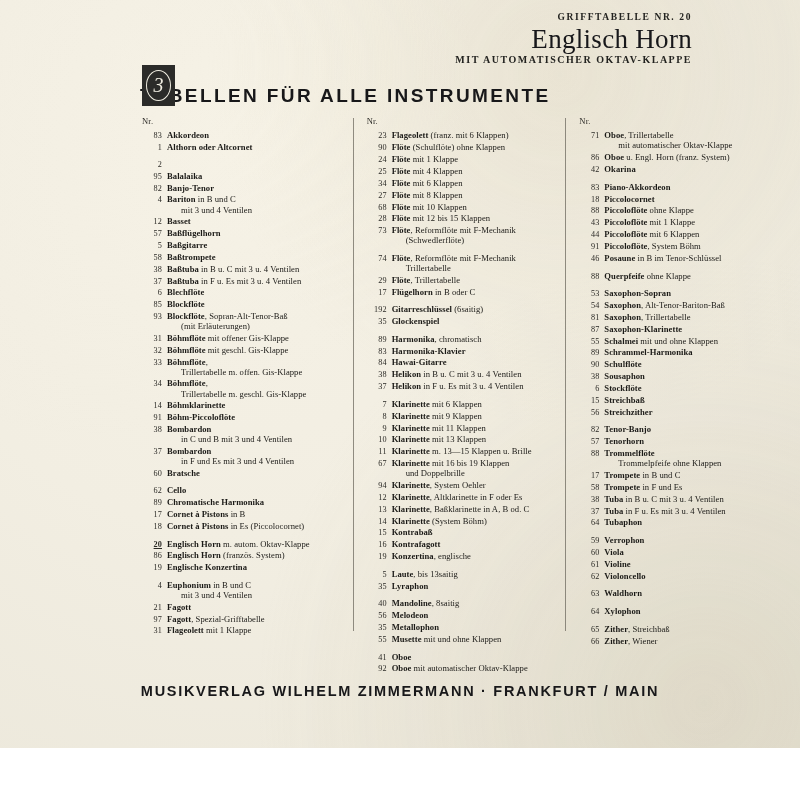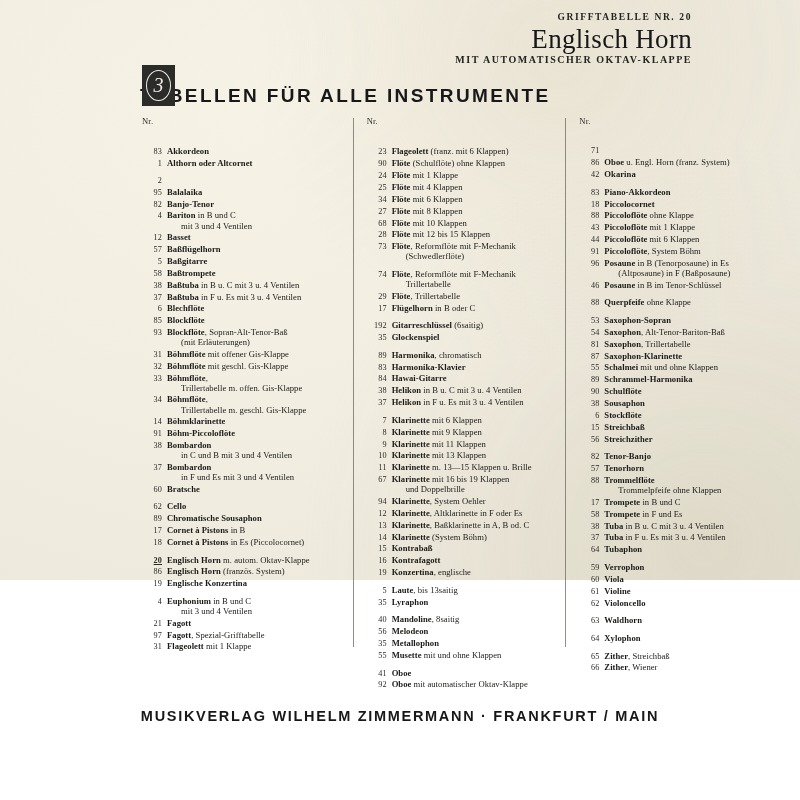--- a/index.html
+++ b/index.html
@@ -9,21 +9,21 @@
   }
   body {
     width: 800px;
     height: 800px;
     overflow: hidden;
     font-family: "Liberation Serif", "DejaVu Serif", serif;
   }
   #page {
     position: relative;
     width: 800px;
-    height: 580px;
+    height: 748px;
     background:
       radial-gradient(ellipse at 30% 20%, #f6f2e6 0%, #f2eee2 45%, #eae6d9 100%);
     box-sizing: border-box;
     color: #1a1a18;
   }
   
   #page::before {
     content: "";
     position: absolute;
     inset: 0;
@@ -138,21 +138,21 @@
     bottom: 44px;
     width: 1px;
     background: #6d6a5f;
     opacity: 0.75;
   }
 
   .nrhead {
     font-family: "Liberation Serif", "DejaVu Serif", serif;
     font-size: 8.5px;
     color: #2b2a26;
-    margin: 0 0 20px 2px;
+    margin: 0 0 4px 2px;
     letter-spacing: 0.2px;
   }
 
   .entry {
     display: flex;
     align-items: baseline;
     margin-bottom: 1.2px;
     line-height: 1.18;
   }
   .entry.gap { margin-top: 7px; }
@@ -183,21 +183,21 @@
     font-family: "Liberation Serif", "DejaVu Serif", serif;
     font-size: 8.6px;
     color: #1b1a17;
     white-space: nowrap;
     line-height: 1.22;
   }
 
   
   .footer {
     text-align: center;
-    margin-top: 17px;
+    margin-top: 8px;
     padding: 0 40px;
   }
   .publisher {
     font-family: "Liberation Sans", "DejaVu Sans", sans-serif;
     font-size: 14.5px;
     font-weight: bold;
     letter-spacing: 1.7px;
     color: #18181a;
     white-space: nowrap;
   }
@@ -319,21 +319,21 @@
             <div class="entry">
               <span class="num">60</span>
               <span class="txt"><b>Bratsche</b></span>
             </div>
             <div class="entry gap">
               <span class="num">62</span>
               <span class="txt"><b>Cello</b></span>
             </div>
             <div class="entry">
               <span class="num">89</span>
-              <span class="txt"><b>Chromatische Sousaphon</b></span>
+              <span class="txt"><b>Chromatische Harmonika</b></span>
             </div>
             <div class="entry">
               <span class="num">17</span>
               <span class="txt"><b>Cornet à Pistons</b><span> in B</span></span>
             </div>
             <div class="entry">
               <span class="num">18</span>
               <span class="txt"><b>Cornet à Pistons</b><span> in Es (Piccolocornet)</span></span>
             </div>
             <div class="entry gap">
@@ -529,20 +529,21 @@
               <span class="num">92</span>
               <span class="txt"><b>Oboe</b><span> mit automatischer Oktav-Klappe</span></span>
             </div>
           </div>
       </div>
       <div class="col col-3">
         <div class="nrhead">Nr.</div>
         <div class="entries">
             <div class="entry">
               <span class="num">71</span>
+              <span class="txt"><b>Oboe</b><span>, Trillertabelle</span><span class="cont">mit automatischer Oktav-Klappe</span></span>
             </div>
             <div class="entry">
               <span class="num">86</span>
               <span class="txt"><b>Oboe</b><span> u. Engl. Horn (franz. System)</span></span>
             </div>
             <div class="entry">
               <span class="num">42</span>
               <span class="txt"><b>Okarina</b></span>
             </div>
             <div class="entry gap">
@@ -561,24 +562,20 @@
               <span class="num">43</span>
               <span class="txt"><b>Piccoloflöte</b><span> mit 1 Klappe</span></span>
             </div>
             <div class="entry">
               <span class="num">44</span>
               <span class="txt"><b>Piccoloflöte</b><span> mit 6 Klappen</span></span>
             </div>
             <div class="entry">
               <span class="num">91</span>
               <span class="txt"><b>Piccoloflöte</b><span>, System Böhm</span></span>
-            </div>
-            <div class="entry">
-              <span class="num">96</span>
-              <span class="txt"><b>Posaune</b><span> in B (Tenorposaune) in Es</span><span class="cont">(Altposaune) in F (Baßposaune)</span></span>
             </div>
             <div class="entry">
               <span class="num">46</span>
               <span class="txt"><b>Posaune</b><span> in B im Tenor-Schlüssel</span></span>
             </div>
             <div class="entry gap">
               <span class="num">88</span>
               <span class="txt"><b>Querpfeife</b><span>  ohne  Klappe</span></span>
             </div>
             <div class="entry gap">

